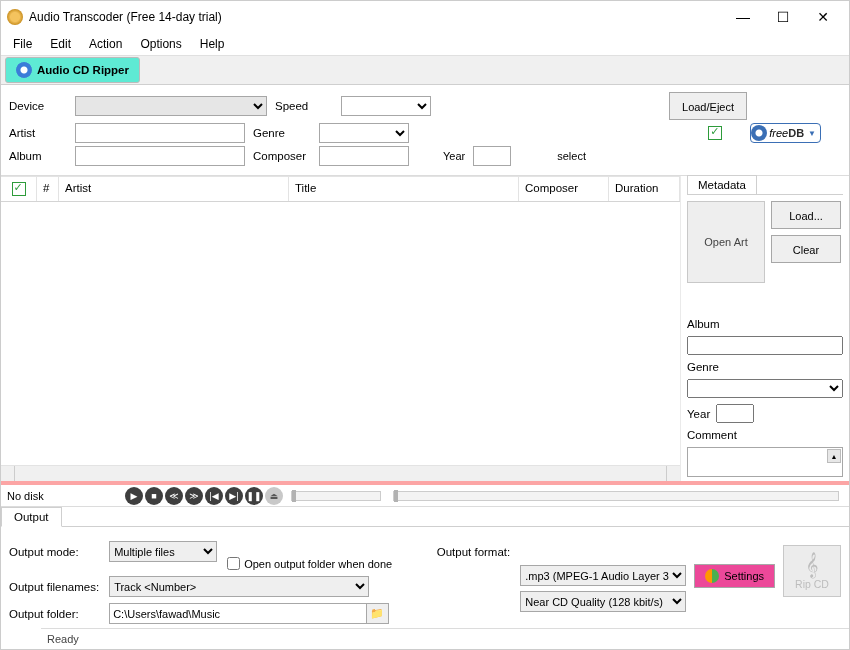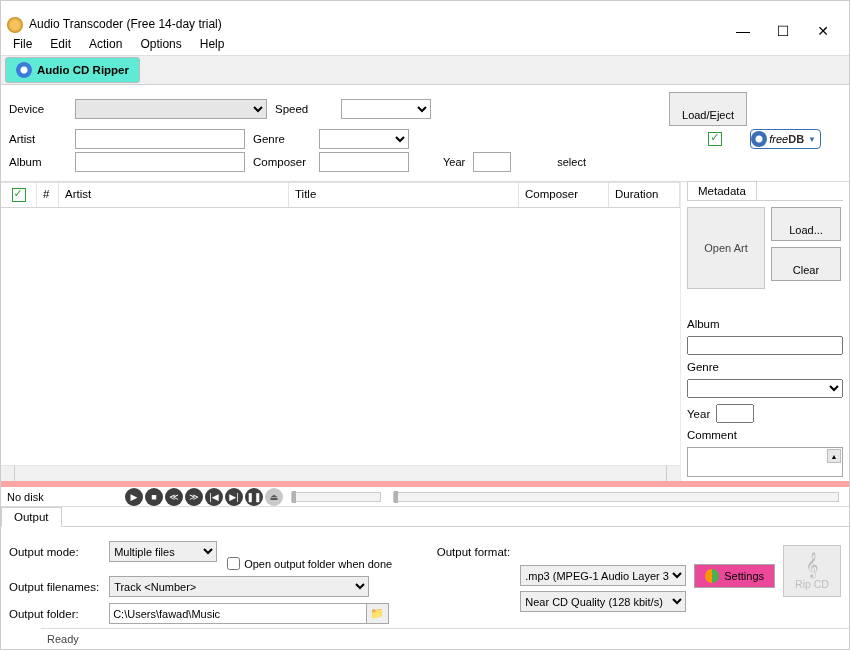--- a/index.html
+++ b/index.html
@@ -1,17 +1,17 @@
 <!DOCTYPE html>
 <html><head>
 <meta charset="utf-8">
 <style>
   * { box-sizing: border-box; margin: 0; padding: 0; }
   body { font-family: "Segoe UI", Tahoma, sans-serif; font-size: 11px; background: #fff; color: #000; width: 850px; height: 650px; overflow: hidden; display: flex; flex-direction: column; border: 1px solid #ccc; }
-  .titlebar { display: flex; align-items: flex-start; height: 28px; padding: 16px 6px; }
+  .titlebar { display: flex; align-items: center; height: 28px; padding: 16px 6px; }
   .titlebar .app-icon { width: 16px; height: 16px; background: radial-gradient(circle,#f4c35e 40%,#c98f20 70%); border-radius: 50%; margin-right: 6px; }
   .titlebar .title { flex: 1; font-size: 12px; }
   .winbtn { width: 40px; height: 28px; display: flex; align-items: center; justify-content: center; font-size: 14px; cursor: default; }
   .menubar { display: flex; gap: 2px; padding: 2px 4px; font-size: 12px; }
   .menubar .menu-item { padding: 2px 8px; cursor: default; }
   .toolbar { display: flex; align-items: center; background: #f0f0f0; border-top: 1px solid #e0e0e0; border-bottom: 1px solid #cfcfcf; height: 30px; padding: 0 4px; gap: 2px; }
   .tabbtn { display: flex; align-items: center; gap: 5px; padding: 4px 10px; border: 1px solid #bbb; border-radius: 3px; background: #5eead4; font-size: 11.5px; cursor: default; }
   .tabbtn .tab-icon { width: 16px; height: 16px; border-radius: 50%; }
   .ripper-icon { background: radial-gradient(circle,#fff 3px,#3b7dd8 4px,#3b7dd8 8px,transparent 8px); border: 0; }
   .converter-icon { background: linear-gradient(45deg,#f4a83b,#d87b12); border-radius: 2px; }
@@ -19,21 +19,21 @@
 
   .info-region { border-bottom: 1px solid #dcdcdc; padding: 4px 8px 6px 8px; background: #fff; }
   .info-row { display: flex; align-items: center; gap: 8px; margin: 3px 0; }
   .info-row .lbl { width: 58px; font-size: 11.5px; }
   .info-row select, .info-row input[type=text] { border: 1px solid #a7a7a7; background: #fff; font: inherit; height: 20px; padding: 0 2px; }
   .dev-select { width: 192px; background:#e6e6e6!important; }
   .speed-select { width: 90px; }
   .txt170 { width: 170px; }
   .txt110 { width: 90px; }
   .year-in { width: 38px; }
-  .btn { border: 1px solid #a7a7a7; background: #efefef; height: 28px; padding: 16px 12px; font: inherit; cursor: default; }
+  .btn { border: 1px solid #a7a7a7; background: #efefef; height: 28px; padding: 8px 12px; font: inherit; cursor: default; }
   .spacer { flex: 1; }
   .chk-green { width:14px; height:14px; border:1px solid #2d9b3a; position:relative; background:#fff;}
   .chk-green::after { content:"✓"; color:#2d9b3a; font-size:11px; position:absolute; left:1px; top:-2px; }
   .freedb-badge { display:inline-flex; align-items:center; border:1px solid #3b6fb5; border-radius:4px; padding:0 4px 0 0; gap:2px; height:20px; }
   .freedb-badge .fdb-icon { width:16px;height:16px;border-radius:50%;background:radial-gradient(circle,#fff 3px,#3b6fb5 4px);}
   .freedb-badge .fdb-txt b{ color:#2d2d2d; }
   .freedb-badge .fdb-drop { margin-left:2px;color:#3b6fb5; font-size:8px;}
 
   
   .main { flex: 1; display: flex; min-height: 0; }
@@ -59,21 +59,21 @@
   .coverart { width:78px; height:82px; border:1px solid #c8c8c8; background:#eee; display:flex; align-items:center; justify-content:center; font-size:11px; color:#444; text-align:center;}
   .meta-btns { display:flex; flex-direction:column; gap:6px;}
   .meta-btns .btn { width:70px;}
   .meta-field-lbl{font-size:11.5px;}
   .meta-field { width:100%; }
   .comment-wrap{position:relative; flex:1; min-height:30px;}
   .comment-wrap textarea{width:100%;height:100%;resize:none;border:1px solid #a7a7a7;font:inherit;}
   .comment-scroll-up{position:absolute;right:2px;top:2px;width:14px;height:14px;background:#e7e7e7;border:1px solid #bbb;font-size:7px;display:flex;align-items:center;justify-content:center;}
 
   
-  .playback { display:flex; align-items:center; gap:4px; border-top:6px solid #fca5a5; border-bottom:1px solid #dcdcdc; height:26px; padding:0 6px;}
+  .playback { display:flex; align-items:center; gap:4px; border-top:4px solid #fca5a5; border-bottom:1px solid #dcdcdc; height:26px; padding:0 6px;}
   .nodisk { font-size:11px; width:44px;}
   .pb-btn-group { display:flex; gap:2px; margin-left:70px;}
   .pb-btn { width:18px;height:18px;border-radius:50%;background:#3e3e3e;color:#fff;display:flex;align-items:center;justify-content:center;font-size:9px;cursor:default;}
   .pb-btn.light{background:#c8c8c8;color:#555;}
   .seek{flex:1;height:10px;background:#f3f3f3;border:1px solid #ccc;margin:0 4px;position:relative;}
   .seek .mark{position:absolute;left:0;top:-2px;bottom:-2px;width:4px;background:#b2b2b2;}
   .seek.short{flex:0 0 90px;}
 
   .output-tab-row{display:flex;border-bottom:1px solid #cfcfcf;}
   .output-tab{border:1px solid #cfcfcf;border-bottom:1px solid #fff;background:#fff;padding:3px 12px;font-size:11.5px;margin-bottom:-1px;}

